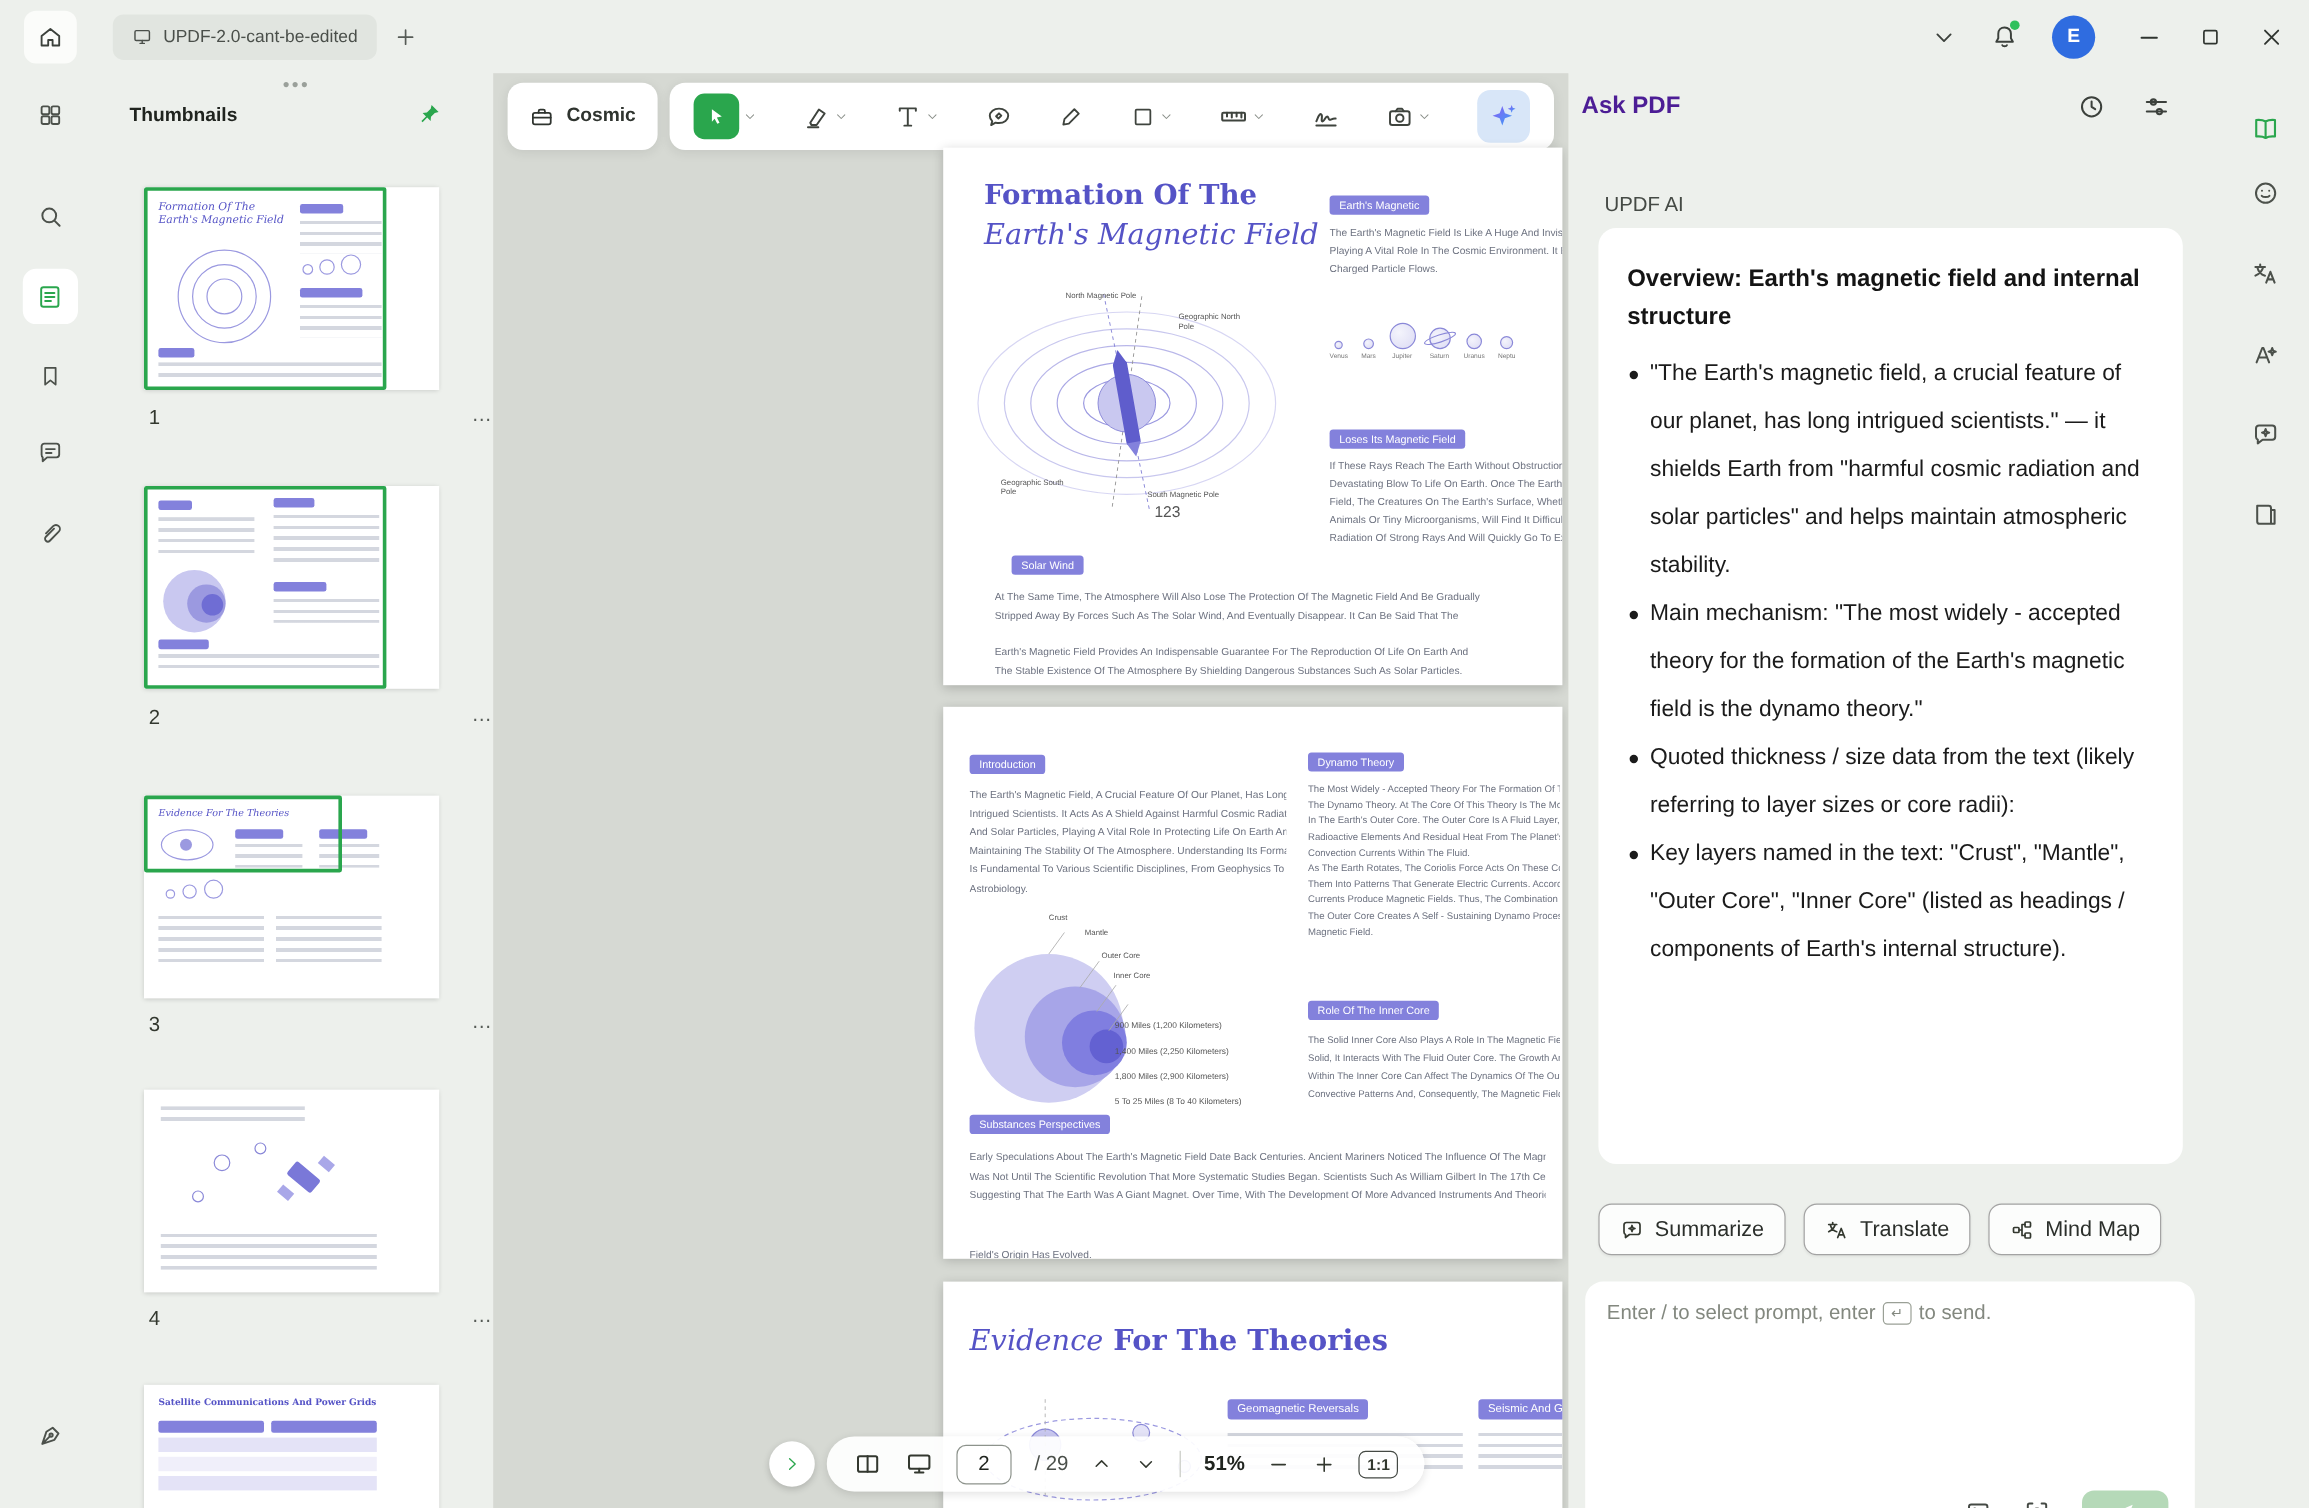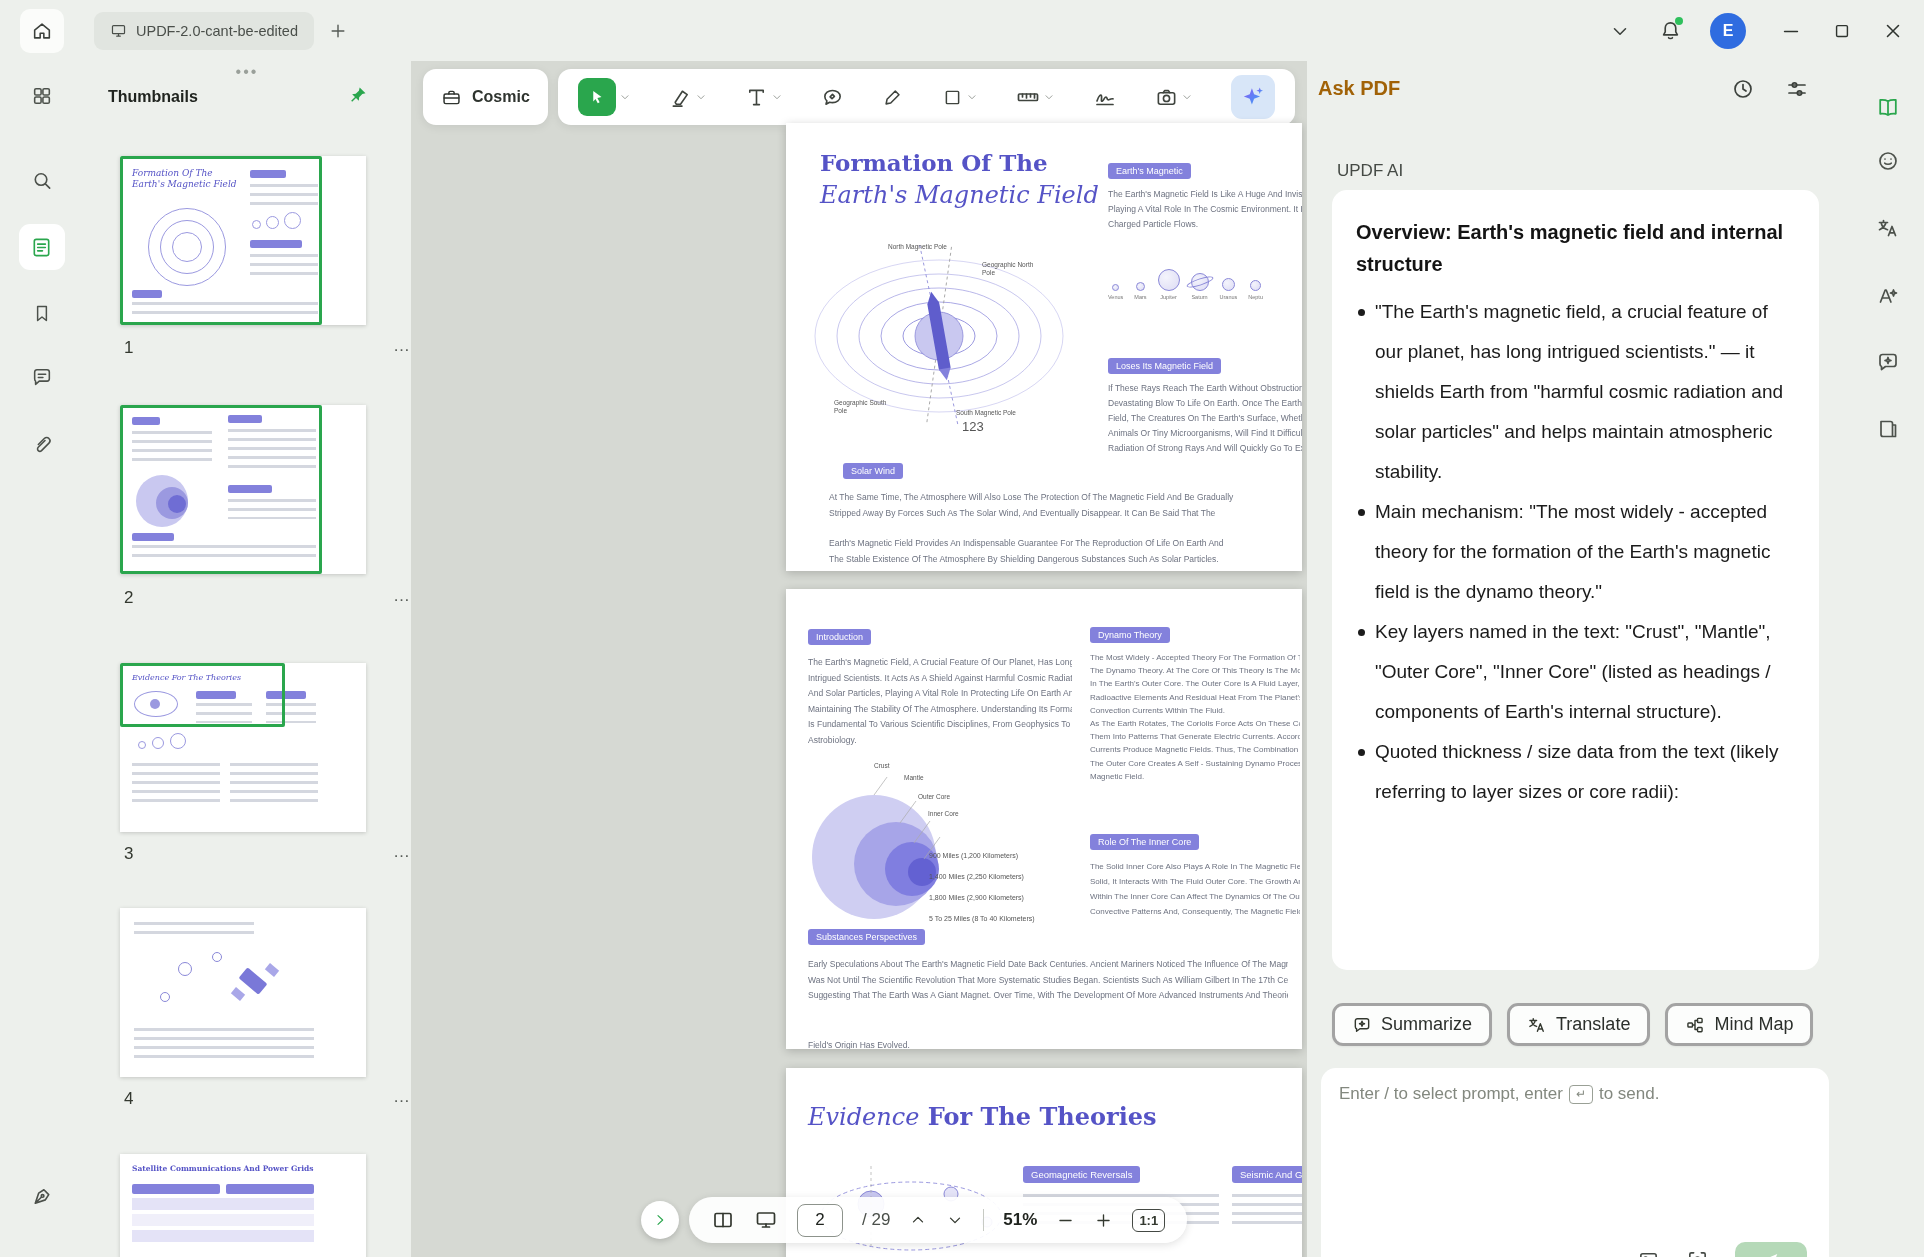--- a/index.html
+++ b/index.html
@@ -66,30 +66,30 @@
   .collapse-circle { width:38px; height:38px; border-radius:50%; background:#fff; box-shadow:0 2px 6px rgba(0,0,0,.18); display:flex; align-items:center; justify-content:center; color:#2aa64d; cursor:pointer; }
   .bbar { height:46px; background:rgba(255,255,255,.93); border-radius:23px; box-shadow:0 2px 8px rgba(0,0,0,.12); display:flex; align-items:center; gap:19px; padding:0 22px; color:#33382f; }
   .pagebox { width:46px; height:33px; border:1.6px solid #8d938c; border-radius:8px; display:flex; align-items:center; justify-content:center; font-size:17px; color:#20241f; }
   .bbar-txt { font-size:17px; color:#4a4f4a; }
   .zoom-val { font-size:17px; font-weight:600; color:#20241f; }
   .ratio-box { border:1.6px solid #444944; border-radius:6px; padding:3px 6px; font-size:13px; font-weight:600; color:#33382f; }
   .bbar-divider { width:1px; height:22px; background:#c7cac4; }
 
   
   .ai-panel { position:absolute; left:1307px; top:61px; width:544px; height:1196px; overflow:hidden; }
-  .ai-head { position:absolute; left:11px; top:16px; font-size:20px; font-weight:bold; color:#a16207; }
+  .ai-head { position:absolute; left:11px; top:16px; font-size:20px; font-weight:bold; color:#4c1d95; }
   .ai-head-ic { position:absolute; top:16px; color:#3c413c; cursor:pointer; }
   .ai-brand { position:absolute; left:30px; top:100px; font-size:17px; color:#454a45; }
   .ai-card { position:absolute; left:25px; top:129px; width:487px; height:780px; background:#fff; border-radius:15px; padding:26px 24px; overflow:hidden; }
   .ai-card-title { font-size:20px; font-weight:bold; color:#141414; line-height:32px; margin-bottom:12px; }
   .ai-bullets { list-style:none; }
   .ai-bullets li { position:relative; padding-left:19px; font-size:19px; line-height:40px; color:#1b1b1b; }
   .ai-bullets li::before { content:""; position:absolute; left:2px; top:17px; width:7px; height:7px; border-radius:50%; background:#1b1b1b; }
   .ai-actions { position:absolute; left:25px; top:942px; display:flex; gap:15px; }
-  .chip { height:43px; background:#fcfdfc; border:3px solid #a3a3a3; border-radius:11px; display:flex; align-items:center; gap:9px; padding:0 17px; font-size:18px; color:#2b2f2b; cursor:pointer; box-shadow:0 1px 2px rgba(0,0,0,.05); }
+  .chip { height:43px; background:#fcfdfc; border:1px solid #a3a3a3; border-radius:11px; display:flex; align-items:center; gap:9px; padding:0 17px; font-size:18px; color:#2b2f2b; cursor:pointer; box-shadow:0 1px 2px rgba(0,0,0,.05); }
   .chip svg { color:#33382f; }
   .ai-input { position:absolute; left:14px; top:1007px; width:508px; height:224px; background:#fff; border-radius:15px; padding:16px 18px; cursor:text; }
   .ph { font-size:17px; color:#83887f; display:flex; align-items:center; gap:6px; flex-wrap:wrap; }
   .enter-key { display:inline-flex; align-items:center; justify-content:center; width:24px; height:19px; border:1.3px solid #9aa096; border-radius:4px; font-size:12px; color:#83887f; }
   .ai-input-icons { position:absolute; right:22px; bottom:14px; display:flex; align-items:center; gap:26px; color:#454a45; }
   .send-btn { width:72px; height:36px; border-radius:10px; background:#b5d9b8; display:flex; align-items:center; justify-content:center; color:#fff; cursor:pointer; }
 
   
   .right-rail { position:absolute; left:1851px; top:61px; width:73px; height:1196px; }
   .rr-ic { position:absolute; left:50%; transform:translateX(-50%); color:#4c514b; cursor:pointer; }
@@ -598,22 +598,22 @@
           <circle cx="14.5" cy="16" r="2.2"></circle>
         </svg>
     </div>
     <div class="ai-brand">UPDF AI</div>
 
     <div class="ai-card">
       <div class="ai-card-title">Overview: Earth's magnetic field and internal structure</div>
       <ul class="ai-bullets">
         <li>"The Earth's magnetic field, a crucial feature of our planet, has long intrigued scientists." — it shields Earth from "harmful cosmic radiation and solar particles" and helps maintain atmospheric stability.</li>
         <li>Main mechanism: "The most widely - accepted theory for the formation of the Earth's magnetic field is the dynamo theory."</li>
+        <li>Quoted thickness / size data from the text (likely referring to layer sizes or core radii):</li>
         <li>Key layers named in the text: "Crust", "Mantle", "Outer Core", "Inner Core" (listed as headings / components of Earth's internal structure).</li>
-        <li>Quoted thickness / size data from the text (likely referring to layer sizes or core radii):</li>
       </ul>
     </div>
 
     <div class="ai-actions">
       <div class="chip">
         <svg class="ic stroke" width="20" height="20" viewBox="0 0 24 24">
             <path d="M4 7 C4 5.6 5.1 4.5 6.5 4.5 H17.5 C18.9 4.5 20 5.6 20 7 V14 C20 15.4 18.9 16.5 17.5 16.5 H9.5 L5.5 19.5 V16.5 C4.6 16.2 4 15.2 4 14 Z"></path>
             <path d="M12 7.5 L12.8 9.7 L15 10.5 L12.8 11.3 L12 13.5 L11.2 11.3 L9 10.5 L11.2 9.7 Z"></path>
           </svg>
         <span>Summarize</span>

